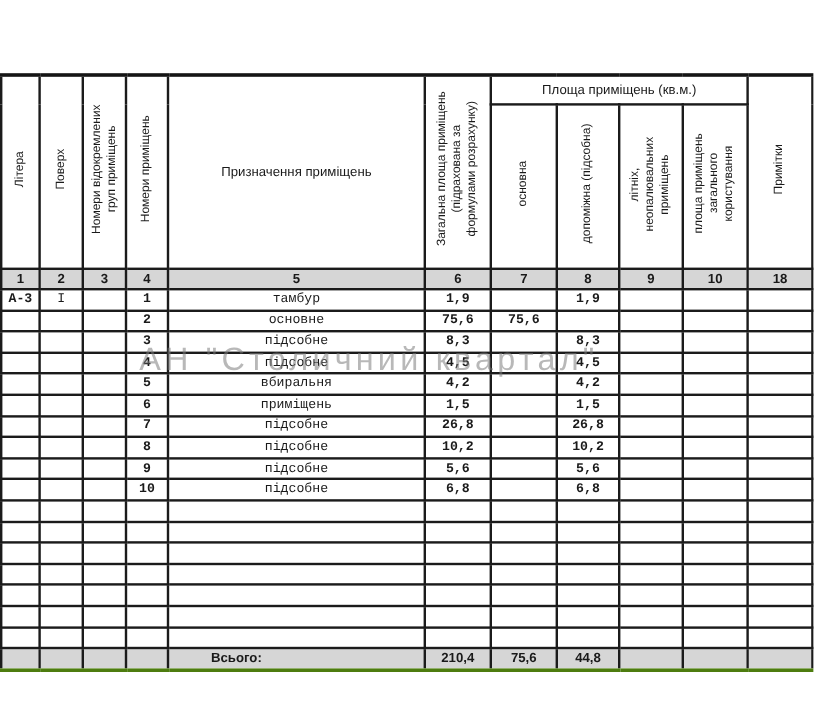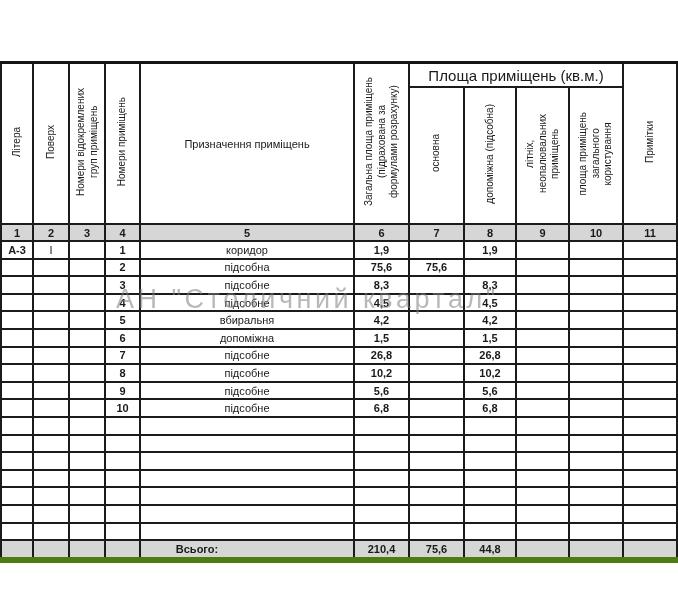--- a/index.html
+++ b/index.html
@@ -12,36 +12,36 @@
   table.area{
     position:absolute;top:61px;left:0;width:678px;
     border-collapse:collapse;table-layout:fixed;
   }
   th,td{
     border:2px solid #1b1b1b;padding:0;margin:0;
     text-align:center;vertical-align:middle;
     font-weight:normal;overflow:hidden;
   }
   tr.hdr-top th{border-top:3px solid #151515;}
-  .area-group{height:22px;font-size:15px;}
+  .area-group{height:22px;font-size:11px;}
   tr.hdr-sub th{height:135px;}
   .v{
     writing-mode:vertical-rl;transform:rotate(180deg);
     display:inline-block;white-space:pre-line;
     font-size:10px;line-height:1.25;
   }
   .h-purpose{font-size:11px;}
   tr.num td{height:15px;background:#d6d6d6;font-weight:bold;font-size:11px;}
-  tr.data{height:17.6px;}
+  tr.data{height:17.6px;font-family:Liberation Mono, monospace;}
   tr.data td{font-size:11px;}
   tr.data td.c-litera,tr.data td.c-room,tr.data td.c-total,
   tr.data td.c-main,tr.data td.c-aux{font-weight:bold;}
   tr.total td{
     background:#d6d6d6;height:16px;font-weight:bold;font-size:11px;
-    border-bottom:6px solid #4d7c0f;
+    border-bottom:3px solid #4d7c0f;
   }
   .total-label{padding-right:100px;}
   .watermark{
     position:absolute;left:116px;top:284px;z-index:5;
     font-size:27px;letter-spacing:3.5px;white-space:nowrap;
     color:rgba(125,125,125,0.55);pointer-events:none;
   }
 </style>
 </head>
 <body>
@@ -89,43 +89,43 @@
         <td>1</td>
         <td>2</td>
         <td>3</td>
         <td>4</td>
         <td>5</td>
         <td>6</td>
         <td>7</td>
         <td>8</td>
         <td>9</td>
         <td>10</td>
-        <td>11</td>
+        <td>18</td>
       </tr>
     </thead>
     <tbody>
         <tr class="data">
           <td class="c-litera">А-3</td>
           <td class="c-floor">І</td>
           <td class="c-group"></td>
           <td class="c-room">1</td>
-          <td class="c-purpose">коридор</td>
+          <td class="c-purpose">тамбур</td>
           <td class="c-total">1,9</td>
           <td class="c-main"></td>
           <td class="c-aux">1,9</td>
           <td class="c-summer"></td>
           <td class="c-common"></td>
           <td class="c-notes"></td>
         </tr>
         <tr class="data">
           <td class="c-litera"></td>
           <td class="c-floor"></td>
           <td class="c-group"></td>
           <td class="c-room">2</td>
-          <td class="c-purpose">підсобна</td>
+          <td class="c-purpose">основне</td>
           <td class="c-total">75,6</td>
           <td class="c-main">75,6</td>
           <td class="c-aux"></td>
           <td class="c-summer"></td>
           <td class="c-common"></td>
           <td class="c-notes"></td>
         </tr>
         <tr class="data">
           <td class="c-litera"></td>
           <td class="c-floor"></td>
@@ -163,21 +163,21 @@
           <td class="c-aux">4,2</td>
           <td class="c-summer"></td>
           <td class="c-common"></td>
           <td class="c-notes"></td>
         </tr>
         <tr class="data">
           <td class="c-litera"></td>
           <td class="c-floor"></td>
           <td class="c-group"></td>
           <td class="c-room">6</td>
-          <td class="c-purpose">допоміжна</td>
+          <td class="c-purpose">приміщень</td>
           <td class="c-total">1,5</td>
           <td class="c-main"></td>
           <td class="c-aux">1,5</td>
           <td class="c-summer"></td>
           <td class="c-common"></td>
           <td class="c-notes"></td>
         </tr>
         <tr class="data">
           <td class="c-litera"></td>
           <td class="c-floor"></td>

